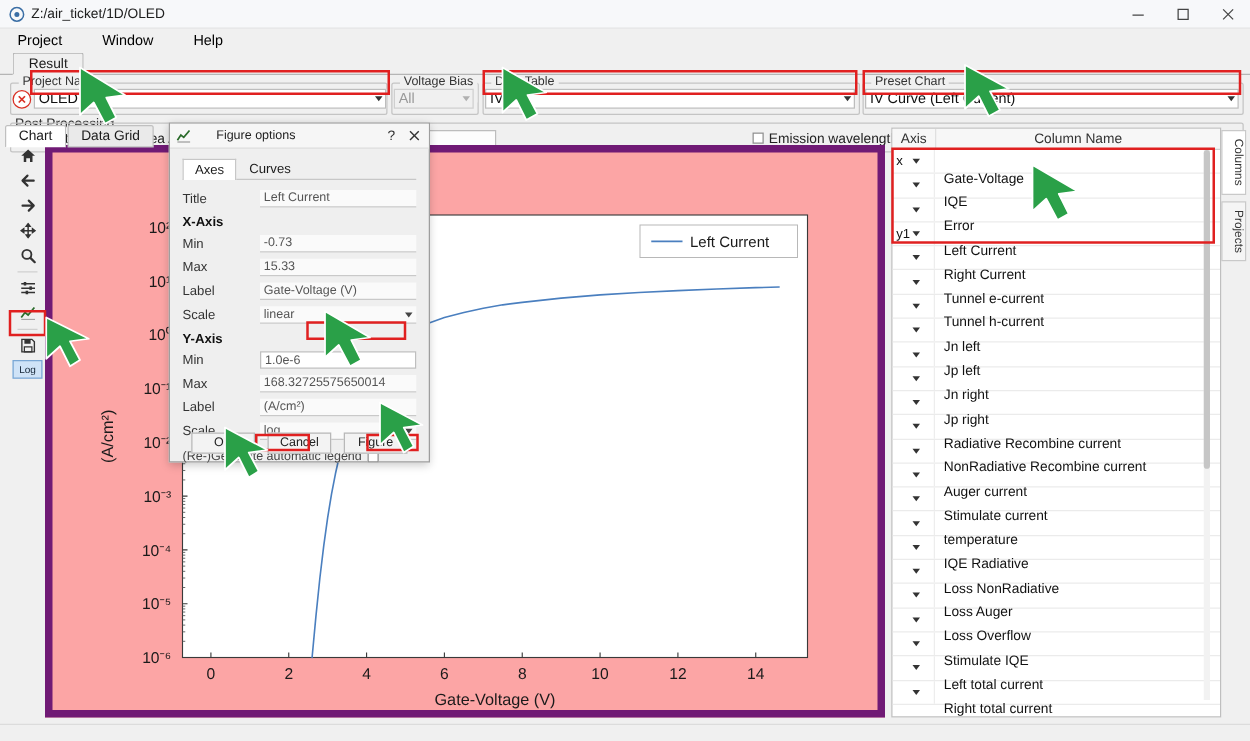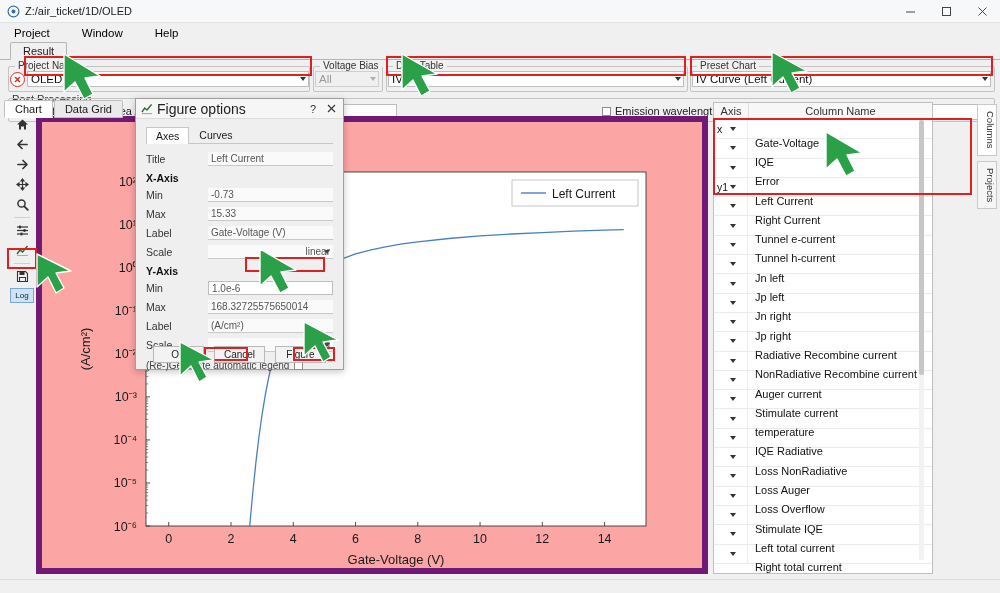--- a/index.html
+++ b/index.html
@@ -72,49 +72,49 @@
   
   .canvas{position:absolute;left:36px;top:116px;width:672px;height:458px;
     background:#fca5a5;border:6px solid #701a75;box-sizing:border-box;}
 
   
   .dlg{position:absolute;left:135px;top:98px;width:207px;height:270px;
     background:#efefef;border:1px solid #9e9e9e;box-shadow:0 2px 7px rgba(0,0,0,.22);
     z-index:20;font-size:10.5px;}
   .dlg-tb{height:19px;display:flex;align-items:center;background:#f6f6f6;
     border-bottom:1px solid #dcdcdc;}
-  .dlg-title{font-size:14px;color:#222;margin-left:4px;}
+  .dlg-title{font-size:10px;color:#222;margin-left:20px;}
   .dlg-tb-r{margin-left:auto;display:flex;gap:2px;padding-right:4px;}
   .dlg-tbtn{width:16px;height:16px;display:flex;align-items:center;justify-content:center;
     font-size:11px;color:#333;}
   .dlg-body{padding:7px 10px 0 10px;position:relative;}
   .dtabs{display:flex;border-bottom:1px solid #c7c7c7;margin-bottom:7px;}
   .dtab{padding:2px 9px;font-size:10.5px;border:1px solid transparent;border-bottom:none;}
   .dtab.active{background:#fff;border-color:#c7c7c7;position:relative;top:1px;}
   .drow{display:flex;align-items:center;height:16px;margin-bottom:3px;}
   .dlabel{width:62px;font-size:10.5px;color:#333;}
   .dinput{flex:1;height:14px;background:#fafafa;border:none;border-bottom:1px solid #c9c9c9;
     font-size:10px;color:#555;display:flex;align-items:center;padding:0 3px;
     box-sizing:border-box;overflow:hidden;white-space:nowrap;}
   .dinput.sel{background:#fff;border:1px solid #bfbfbf;}
   .dsel{flex:1;height:14px;background:#fafafa;border-bottom:1px solid #c9c9c9;
     font-size:10px;color:#555;display:flex;align-items:center;padding:0 3px;
-    position:relative;box-sizing:border-box;justify-content:flex-end;}
+    position:relative;box-sizing:border-box;}
   .dsel .car{position:absolute;right:3px;top:50%;transform:translateY(-50%);
     width:0;height:0;border-left:3px solid transparent;border-right:3px solid transparent;
     border-top:4px solid #444;}
   .dsec{font-weight:bold;font-size:10.5px;color:#111;margin:5px 0 3px 0;}
   .dchk{display:flex;align-items:center;font-size:10px;color:#444;margin-top:7px;}
   .dbtns{position:absolute;left:0;bottom:6px;width:100%;display:flex;
     justify-content:center;gap:10px;}
   .dbtn{width:49px;height:15px;border:1px solid #b8b8b8;background:#f3f3f3;
     font-size:10px;display:flex;align-items:center;justify-content:center;color:#222;}
 
   
-  .rpanel{position:absolute;left:713px;top:102px;width:220px;height:472px;
+  .rpanel{position:absolute;left:713px;top:102px;width:264px;height:472px;
     background:#fff;border:1px solid #bfbfbf;box-sizing:border-box;overflow:hidden;}
   .rhead{height:16px;display:flex;background:#f7f7f7;border-bottom:1px solid #d0d0d0;
     font-size:11px;color:#333;}
   .rhead .c1{width:34px;border-right:1px solid #e0e0e0;display:flex;
     align-items:center;justify-content:center;}
   .rhead .c2{flex:1;display:flex;align-items:center;justify-content:center;}
   .rrow{height:19.3px;display:flex;align-items:center;border-bottom:1px solid #ebebeb;
     font-size:11px;color:#111;box-sizing:border-box;}
   .rrow .ax{width:34px;display:flex;align-items:center;
     border-right:1px solid #ededed;height:100%;box-sizing:border-box;padding-left:3px;}

